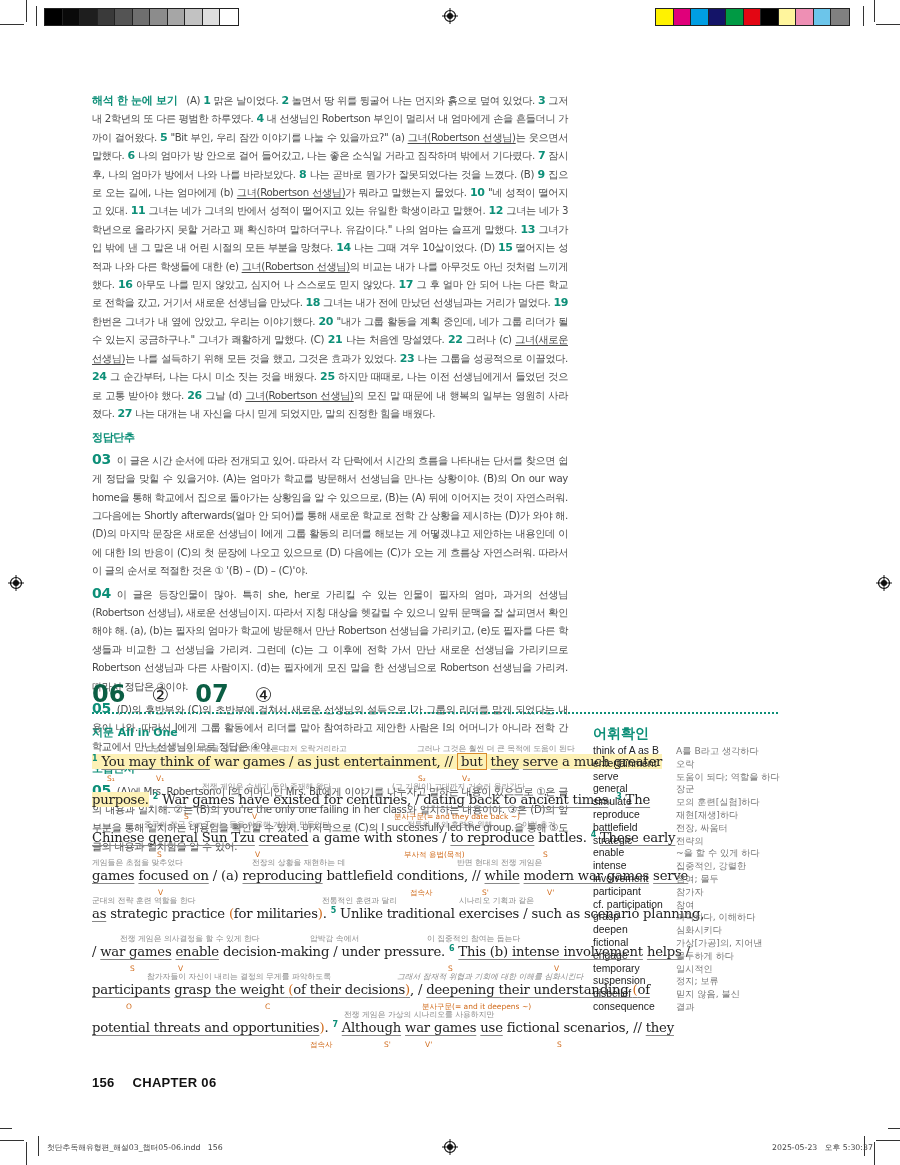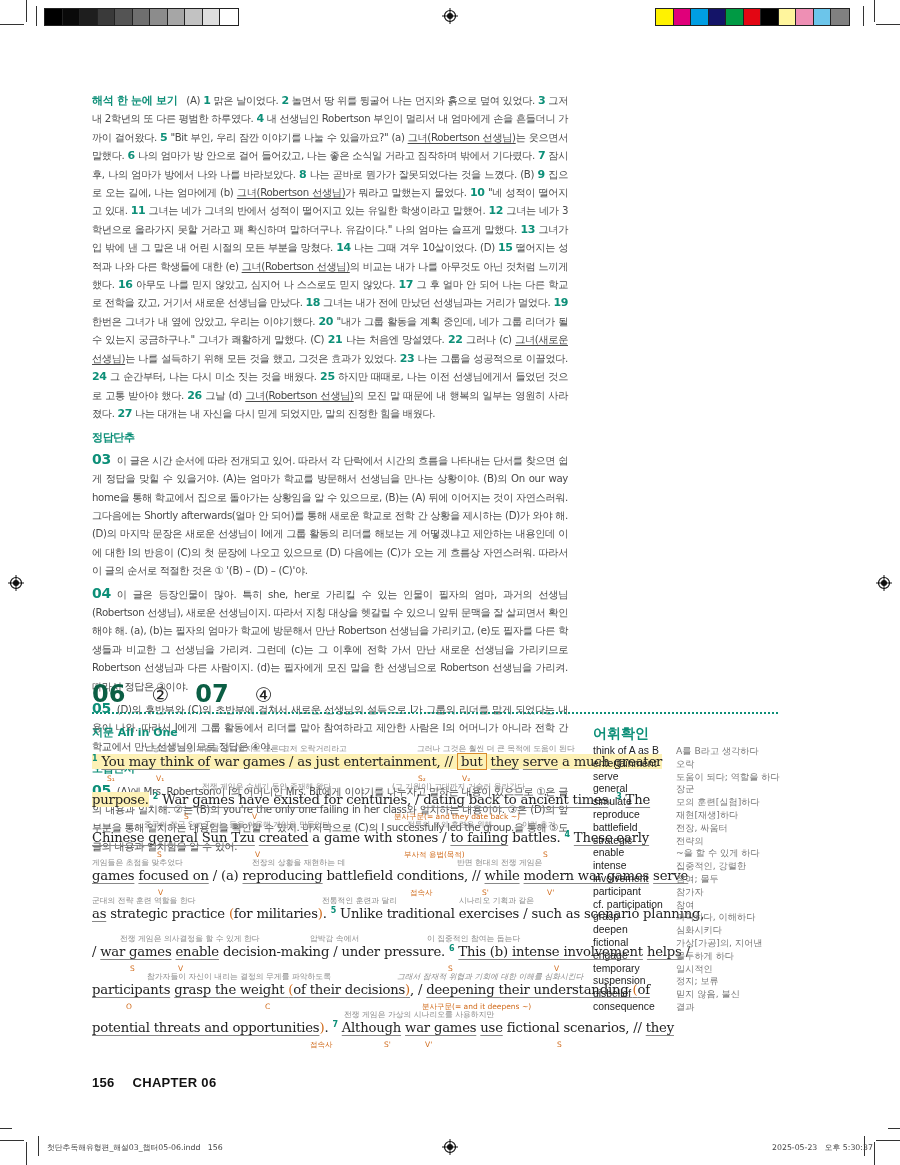--- a/index.html
+++ b/index.html
@@ -159,21 +159,21 @@
     </div>
   <div class="line" style="top:38px;">
     <div class="eng"><span class="hl">purpose.</span> <sup>2</sup> <u>War games</u> <u>have existed</u> for centuries, / <u>dating back to ancient times</u>. <sup>3</sup> <u>The</u></div>
   <div class="gloss" style="left: 110px;">전쟁 게임은 수세기 동안 존재해 왔다</div>
       <div class="gloss" style="left: 300px;">(그 기원이) 고대까지 거슬러 올라간다</div>
       <div class="role" style="left: 92px;">S</div>
       <div class="role" style="left: 160px;">V</div>
       <div class="role" style="left: 302px;">분사구문(= and they date back ~)</div>
     </div>
   <div class="line" style="top:76px;">
-    <div class="eng"><u>Chinese general Sun Tzu</u> <u>created</u> a game with stones / <u>to failing</u> battles. <sup>4</sup> <u>These early</u></div>
+    <div class="eng"><u>Chinese general Sun Tzu</u> <u>created</u> a game with stones / <u>to reproduce</u> battles. <sup>4</sup> <u>These early</u></div>
   <div class="gloss" style="left: 52px;">중국의 장군 Sun Tzu는 돌을 이용해 게임을 만들었다</div>
       <div class="gloss" style="left: 315px;">전투의 모의 훈련을 위해</div>
       <div class="gloss" style="left: 430px;">이런 초기</div>
       <div class="role" style="left: 65px;">S</div>
       <div class="role" style="left: 163px;">V</div>
       <div class="role" style="left: 312px;">부사적 용법(목적)</div>
       <div class="role" style="left: 451px;">S</div>
     </div>
   <div class="line" style="top:114px;">
     <div class="eng"><u>games</u> <u>focused on</u> / (a) <u>reproducing</u> battlefield conditions, // <u>while</u> <u>modern war games</u> <u>serve</u></div>

